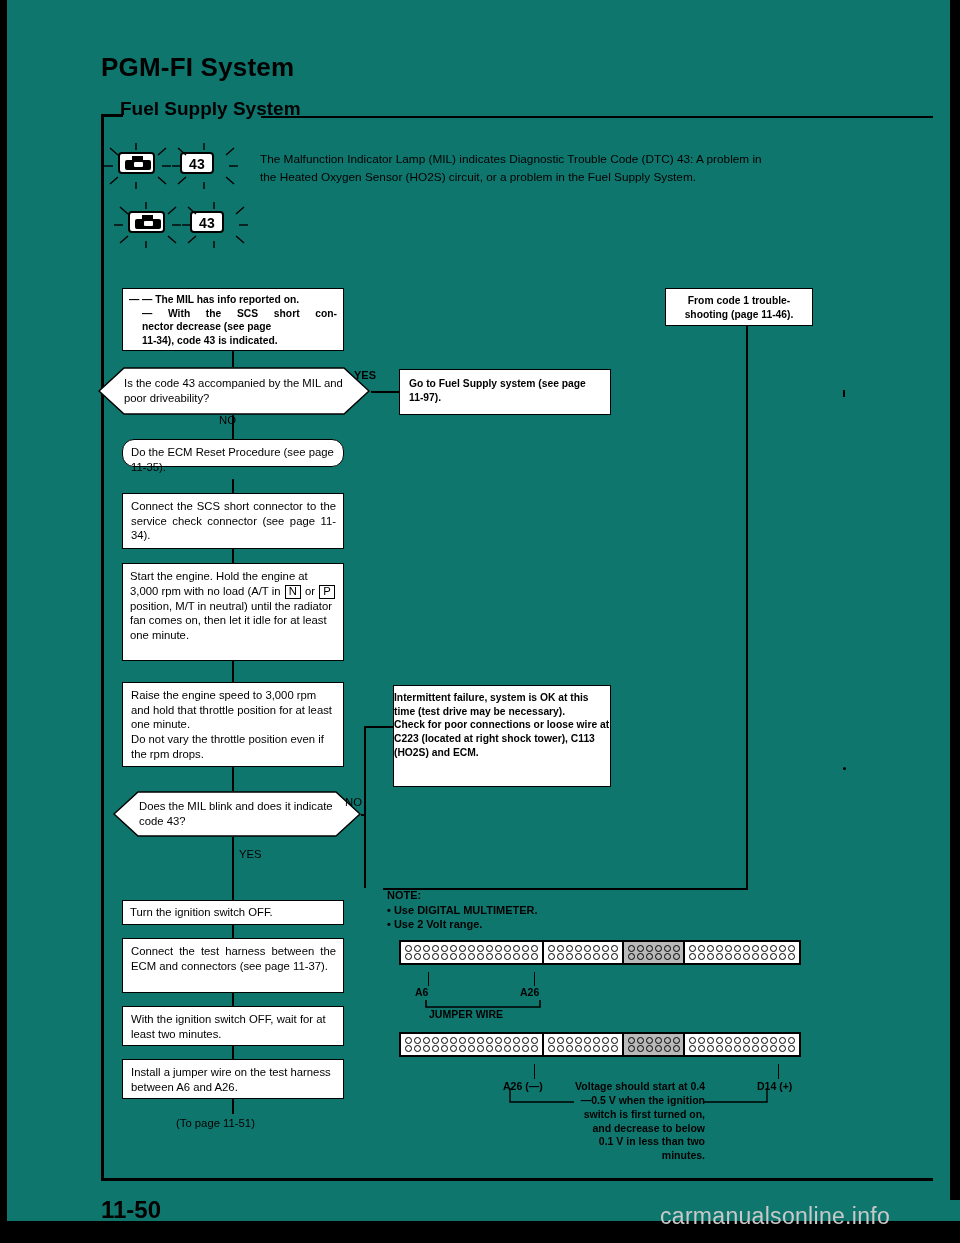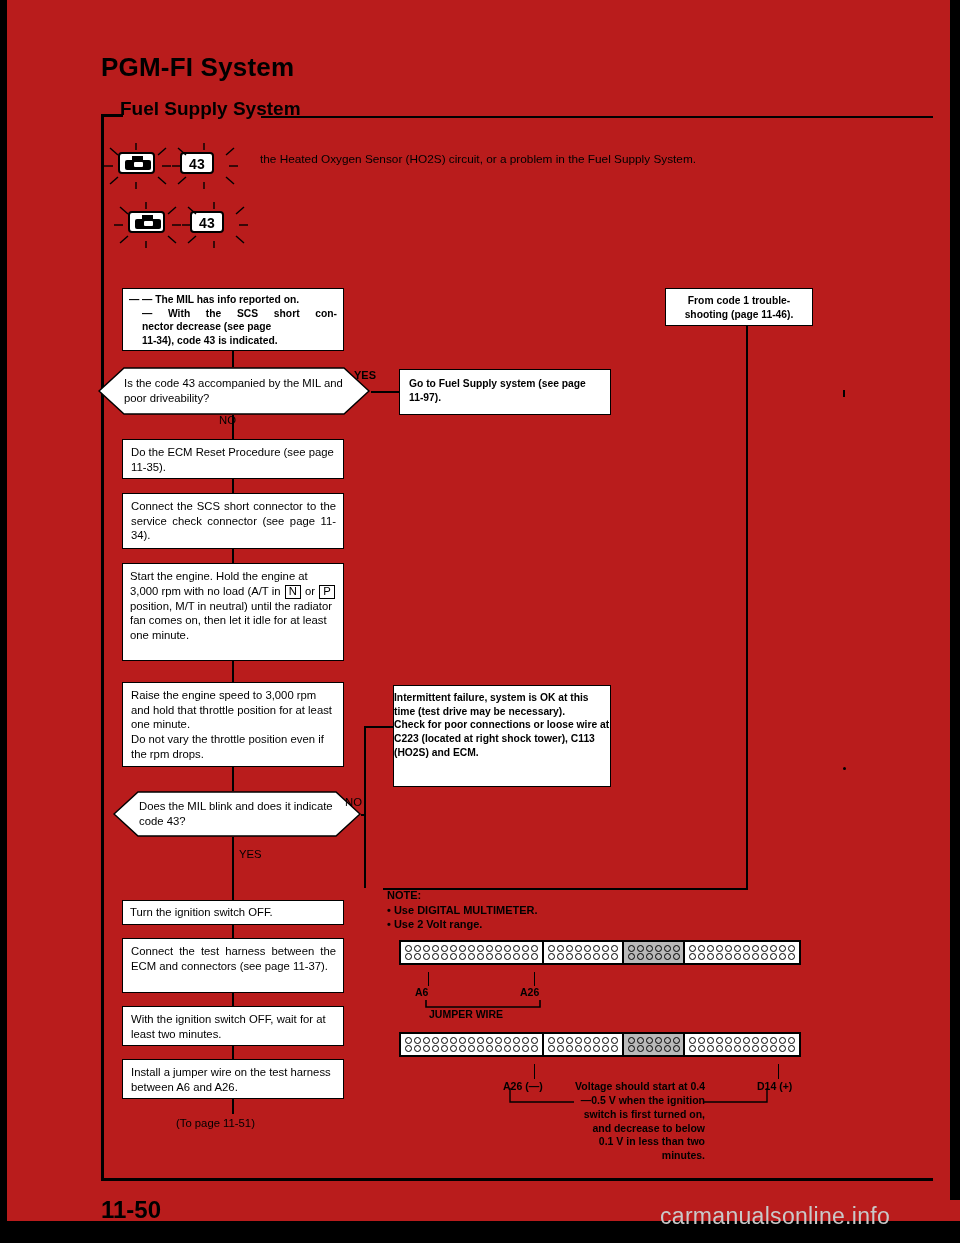--- a/index.html
+++ b/index.html
@@ -9,21 +9,21 @@
     background: #ffffff;
     font-family: "Liberation Sans", sans-serif;
     color: #000;
     position: relative;
     overflow: hidden;
   }
 
   
   #page {
     position: absolute; left:0; top:0; width:960px; height:1243px;
-    background:#b91c1c;
+    background:#0f766e;
   }
   .edge-left  { position:absolute; left:0; top:0; width:7px; height:1243px; background:#000; }
   .edge-right { position:absolute; right:0; top:0; width:10px; height:1200px; background:#000; }
   .edge-bottom{ position:absolute; left:0; bottom:0; width:960px; height:22px; background:#000; }
 
   
   #title {
     position:absolute; left:101px; top:52px;
     font-size:26px; font-weight:bold; letter-spacing:0.2px;
   }
@@ -186,20 +186,21 @@
       <line x1="100" y1="1" x2="100" y2="8"></line>
         <line x1="100" y1="47" x2="100" y2="40"></line>
       <line x1="130" y1="6" x2="122" y2="13"></line>
         <line x1="130" y1="42" x2="122" y2="35"></line>
       <line x1="68" y1="24" x2="77" y2="24"></line>
         <line x1="125" y1="24" x2="134" y2="24"></line>
     </g>
   </svg>
 
   <div style="position:absolute;left:260px;top:150px;width:620px;font-size:11.8px;line-height:1.55;">
+    <div>The Malfunction Indicator Lamp (MIL) indicates Diagnostic Trouble Code (DTC) 43: A problem in</div>
     <div>the Heated Oxygen Sensor (HO2S) circuit, or a problem in the Fuel Supply System.</div>
   </div>
 
   <div class="fbox bold" style="left:122px;top:288px;width:222px;height:63px;padding:4px 6px;">
     <div style="display:flex;">
         <span style="width:13px;flex:none;">—</span>
       <span style="display:inline-block">—  The MIL has info reported on.</span>
       </div>
     <div style="display:flex;">
         <span style="width:13px;flex:none;"></span>
@@ -225,21 +226,21 @@
   <div class="ln lnv" style="left:232px;top:415px;height:24px;"></div>
 
   <div class="fbox bold" style="left:399px;top:369px;width:212px;height:46px;padding:7px 9px;">Go to Fuel Supply system (see page 11-97).</div>
 
   <div class="fbox bold" style="left:665px;top:288px;width:148px;height:38px;padding:5px 8px;text-align:center;">
     <span>From code 1 trouble-shooting (page 11-46).</span>
   </div>
   <div class="ln lnv" style="left:746px;top:326px;height:563px;"></div>
   <div class="ln lnh" style="left:383px;top:888px;width:365px;"></div>
 
-  <div class="fbox" style="left:122px;top:439px;width:222px;height:40px;">Do the ECM Reset Procedure (see page 11-35).</div>
+  <div class="fbox" style="left:122px;top:439px;width:222px;height:28px;border-radius:12px;">Do the ECM Reset Procedure (see page 11-35).</div>
   <div class="ln lnv" style="left:232px;top:479px;height:14px;"></div>
 
   <div class="fbox just" style="left:122px;top:493px;width:222px;height:56px;">Connect the SCS short connector to the service check connector (see page 11-34).</div>
   <div class="ln lnv" style="left:232px;top:549px;height:14px;"></div>
 
   <div class="fbox" style="left:122px;top:563px;width:222px;height:98px;padding:5px 7px;">
     <span>Start the engine. Hold the engine at 3,000 rpm with no load (A/T in</span>
     <span style="display:inline-block;border:1.2px solid #000;padding:0 3px;line-height:1.05;margin:0 1px;">N</span>
     <span>or</span>
     <span style="display:inline-block;border:1.2px solid #000;padding:0 3px;line-height:1.05;margin:0 1px;">P</span>

